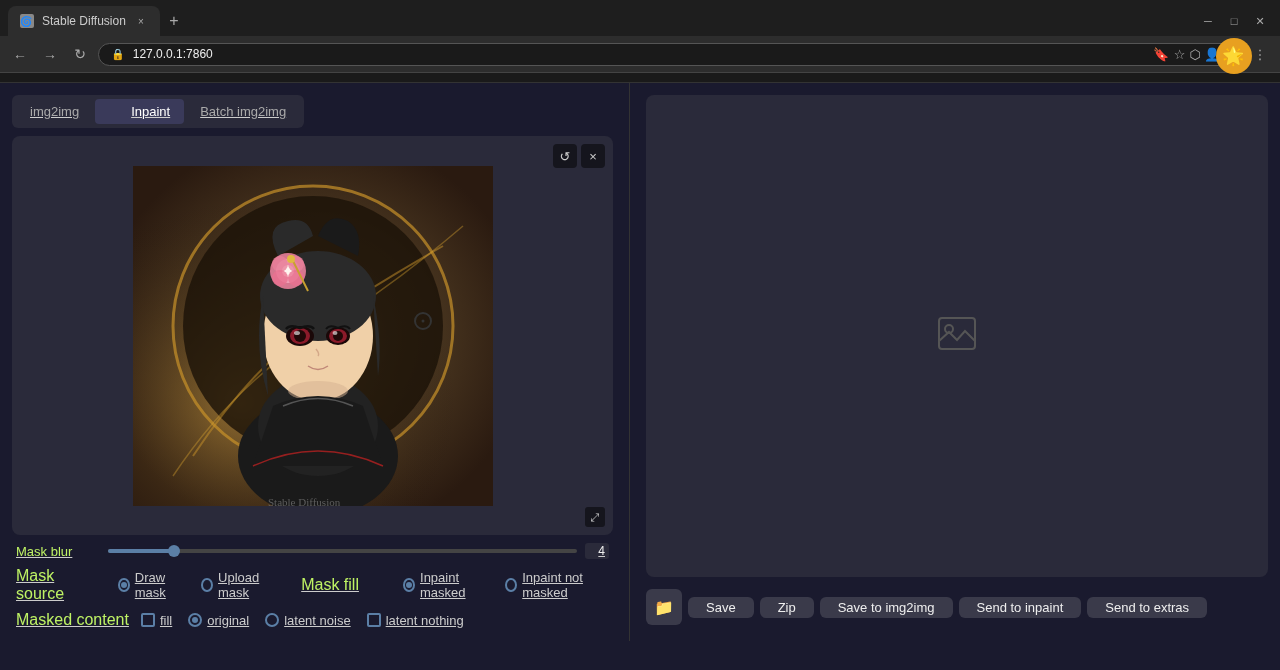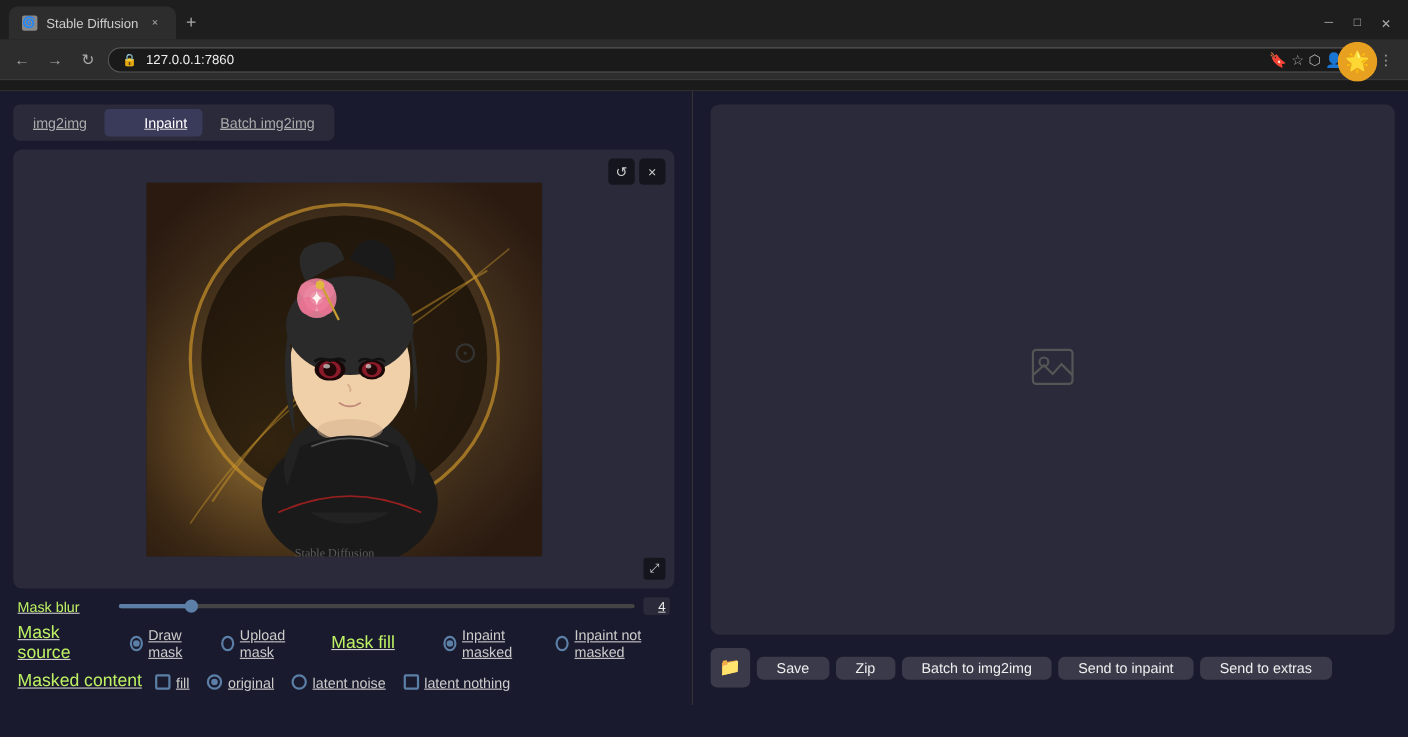--- a/index.html
+++ b/index.html
@@ -640,19 +640,19 @@
         </svg>
       </div>
     </div>
 
     <div class="output-actions">
       <div class="folder-btn">
         <span>📁</span>
       </div>
       <button class="action-btn">Save</button>
       <button class="action-btn">Zip</button>
-      <button class="action-btn">Batch to img2img</button>
+      <button class="action-btn">Save to img2img</button>
       <button class="action-btn">Send to inpaint</button>
       <button class="action-btn">Send to extras</button>
     </div>
   </div>
 
 </div>
 
 </body></html>

